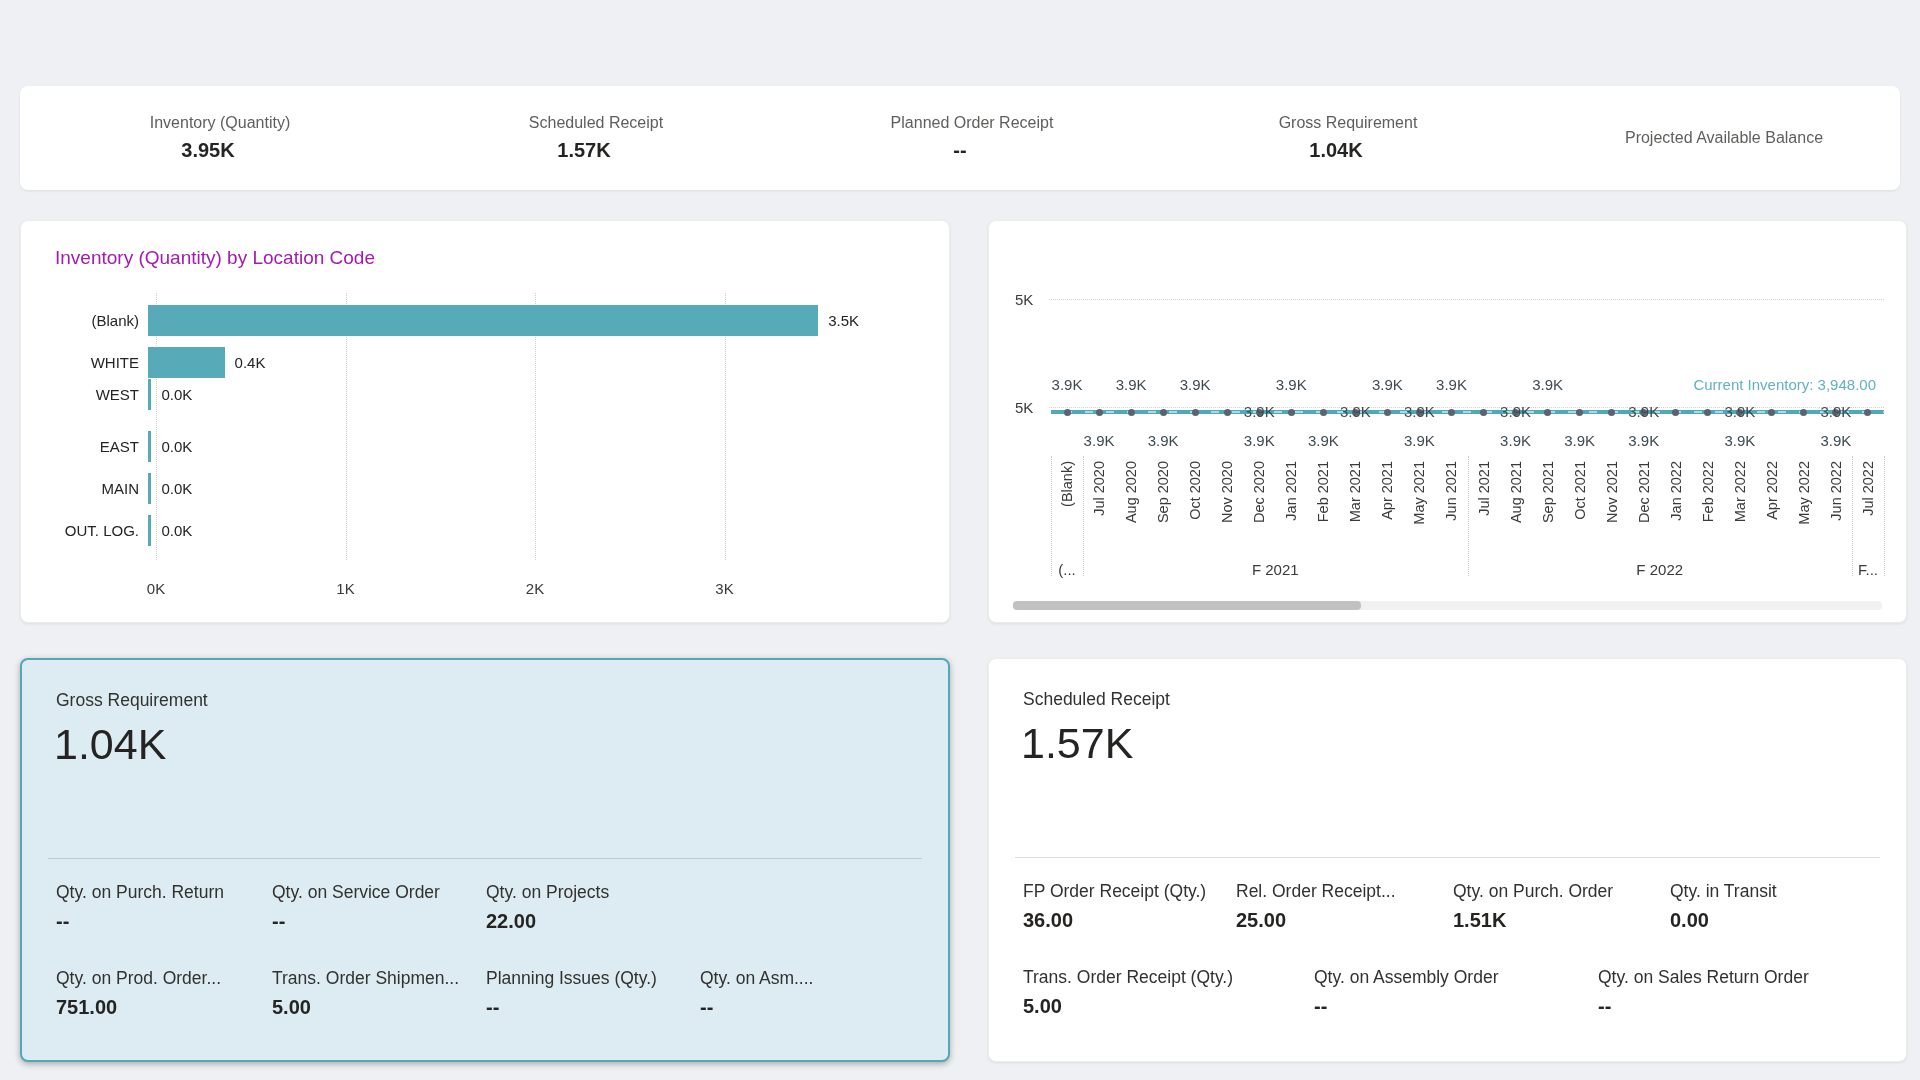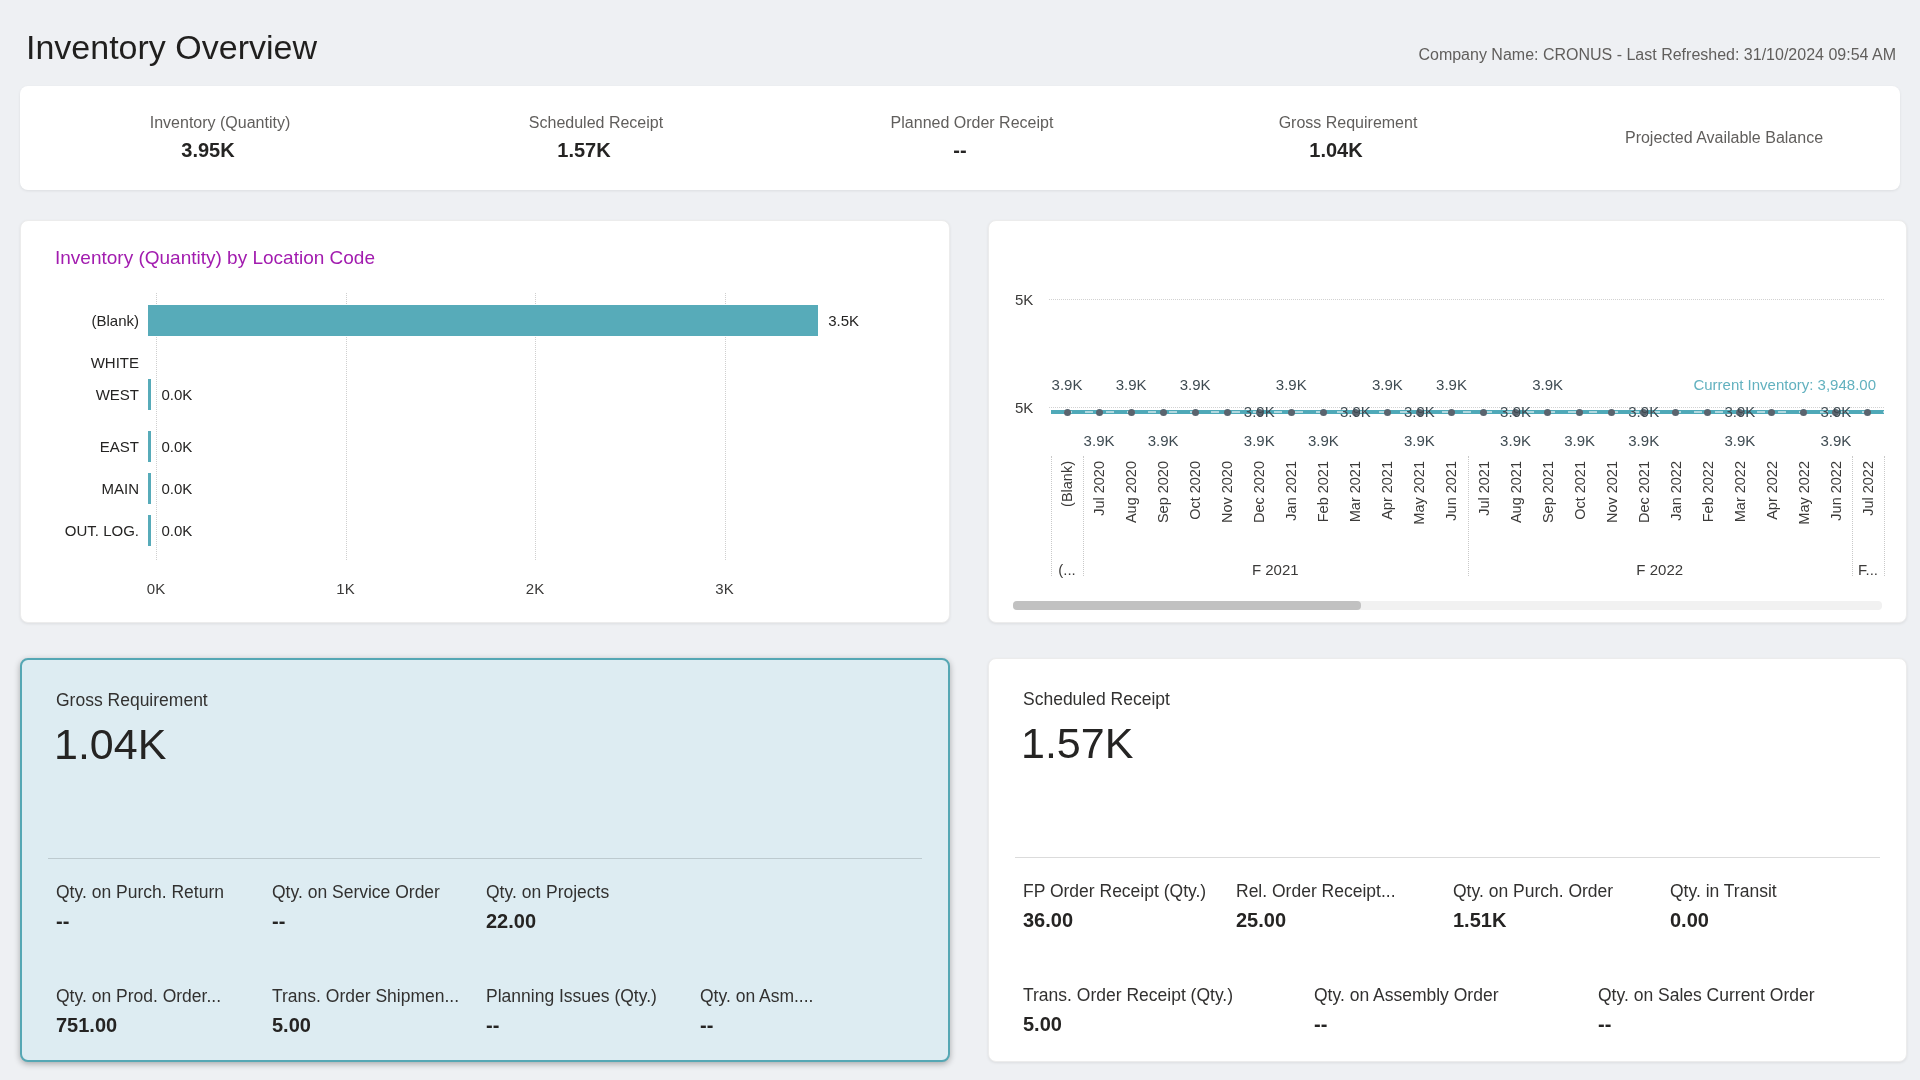--- a/index.html
+++ b/index.html
@@ -66,36 +66,32 @@
   .gsep { position:absolute; top:235px; height:120px; width:0; border-left:1px dotted #c9c9c9; }
   .glabel { position:absolute; top:340px; transform:translateX(-50%); font-size:15px; color:#3b3a39; white-space:nowrap; }
   .scrollbar { position:absolute; left:24px; right:24px; bottom:12px; height:9px; background:#f1f1f1; border-radius:4px; cursor:pointer; }
   .scroll-thumb { position:absolute; left:0; top:0; bottom:0; width:40%; background:#c1c1c1; border-radius:4px; cursor:grab; }
 
   
   .fcard-title { position:absolute; left:34px; top:30px; font-size:17.5px; color:#323130; }
   .fcard-value { position:absolute; left:32px; top:60px; font-size:43px; font-weight:400; color:#252423; }
   .fdivider { position:absolute; left:26px; right:26px; top:198px; border-top:1px solid rgba(0,0,0,.14); }
   .frow { position:absolute; left:34px; right:18px; display:grid; }
-  .frow1 { top:222px; } .frow2 { top:326px; }
+  .frow1 { top:222px; } .frow2 { top:308px; }
   .cols-left  { grid-template-columns:216px 214px 214px 1fr; }
   .cols-r1 { grid-template-columns:213px 217px 217px 1fr; }
   .cols-r2 { grid-template-columns:291px 284px 1fr; }
   .flabel { font-size:17.5px; color:#323130; white-space:nowrap; }
   .fvalue { font-size:20px; font-weight:700; color:#252423; margin-top:7px; }
 </style>
 </head>
 <body>
 
 <div class="page">
 
-  <div class="hdr">
-    <div class="page-title">Inventory Overview</div>
-    <div class="hdr-meta">Company Name: CRONUS - Last Refreshed: 31/10/2024 09:54 AM</div>
-  </div>
 
   <div class="kpi-strip">
     <div class="kpi">
       <div class="kpi-label">Inventory (Quantity)</div>
       <div class="kpi-value">3.95K</div>
     </div>
     <div class="kpi">
       <div class="kpi-label">Scheduled Receipt</div>
       <div class="kpi-value">1.57K</div>
     </div>
@@ -123,20 +119,24 @@
       </div>
       <div class="bar-row" style="top:12px">
         <div class="bar-cat">(Blank)</div>
         <div class="bar-track">
           <div class="bar" style="width: 87.5%;"></div>
           <span class="bar-val" style="left: calc(87.5% + 10px);">3.5K</span>
         </div>
       </div>
       <div class="bar-row" style="top:54px">
         <div class="bar-cat">WHITE</div>
+        <div class="bar-track">
+          <div class="bar" style="width: 10%;"></div>
+          <span class="bar-val" style="left: calc(10% + 10px);">0.4K</span>
+        </div>
       </div>
       <div class="bar-row" style="top:86px">
         <div class="bar-cat">WEST</div>
         <div class="bar-track">
           <div class="bar" style="width: 0.45%;"></div>
           <span class="bar-val" style="left: calc(0.45% + 10px);">0.0K</span>
         </div>
       </div>
       <div class="bar-row" style="top:138px">
         <div class="bar-cat">EAST</div>
@@ -383,19 +383,19 @@
     <div class="frow frow2 cols-r2">
       <div>
         <div class="flabel">Trans. Order Receipt (Qty.)</div>
         <div class="fvalue">5.00</div>
       </div>
       <div>
         <div class="flabel">Qty. on Assembly Order</div>
         <div class="fvalue">--</div>
       </div>
       <div>
-        <div class="flabel">Qty. on Sales Current Order</div>
+        <div class="flabel">Qty. on Sales Return Order</div>
         <div class="fvalue">--</div>
       </div>
     </div>
   </div>
 
 </div>
 
 </body></html>

